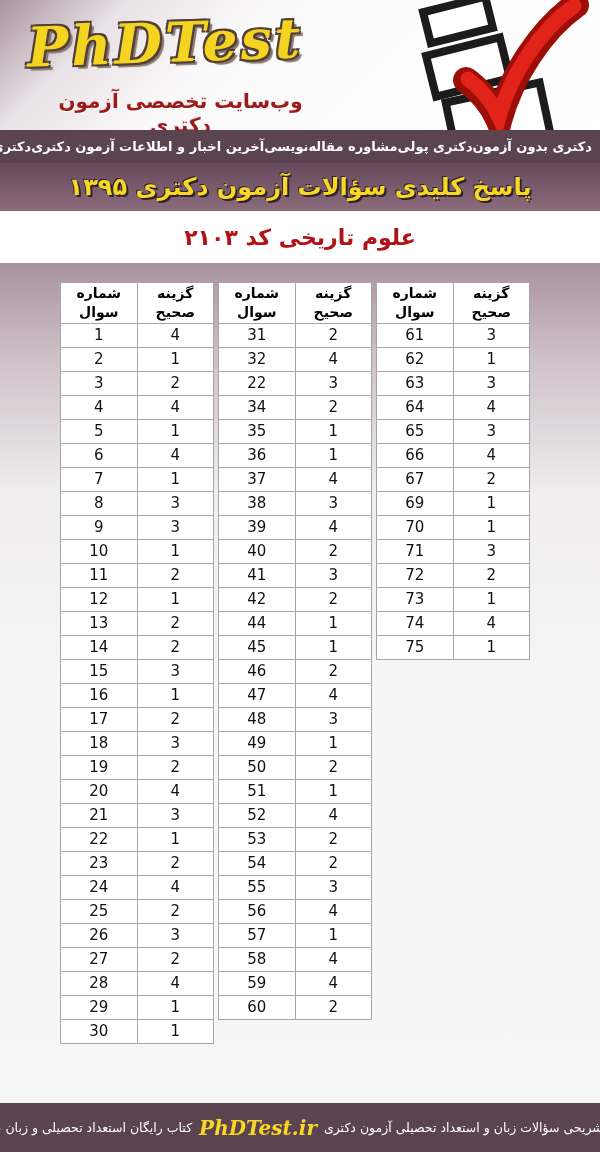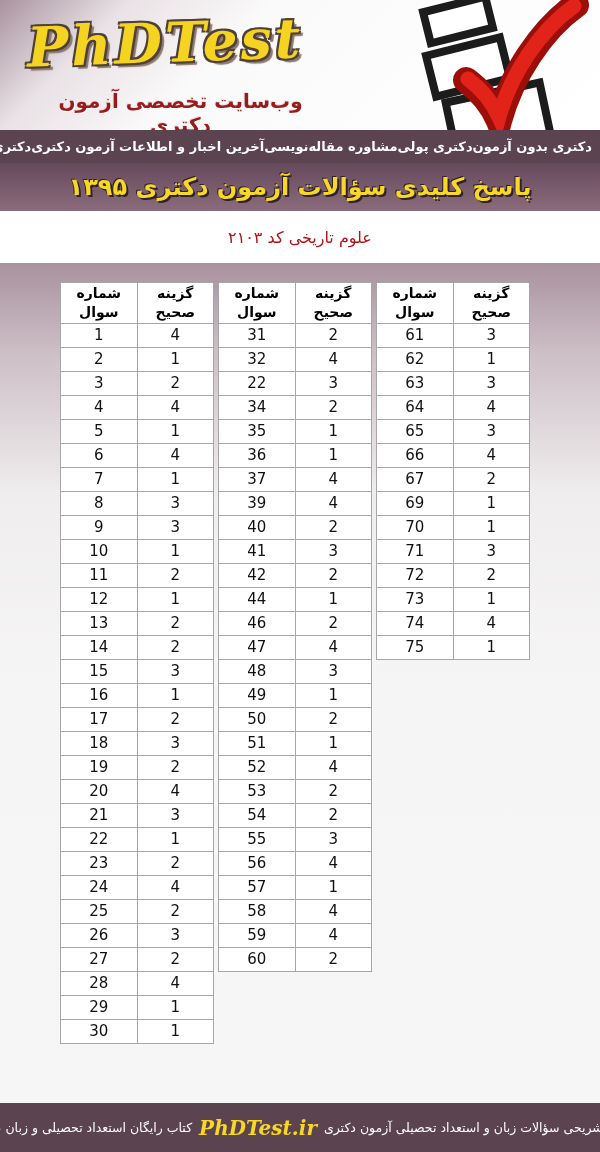--- a/index.html
+++ b/index.html
@@ -38,21 +38,21 @@
     height:48px; background:linear-gradient(#66495b,#8a6c7c); display:flex;
     align-items:center; justify-content:center;
   }
   .banner-title {
     direction:rtl; color:#f7d824; font-size:24px; font-weight:bold;
     text-shadow:2px 2px 0 #2f2029, -1px -1px 0 #2f2029;
   }
 
   
   .subject-box { height:52px; background:#ffffff; display:flex; align-items:center; justify-content:center; }
-  .subject-title { direction:rtl; color:#b01215; font-size:16px; font-weight:normal; }
+  .subject-title { direction:rtl; color:#b01215; font-size:22px; font-weight:bold; }
 
   
   .main {
     flex:1; background:linear-gradient(to bottom,#a8929e 0px,#cdbfc6 90px,#efedee 230px,#f6f5f6 420px,#f7f6f7 100%);
   }
   .tables-row { display:flex; align-items:flex-start; gap:4px; margin:19px 0 0 60px; }
   table.answers { border-collapse:collapse; background:#ffffff; width:154px; border:1px solid #8f8f8f;padding-left:28px; }
   table.answers th {
     width:77px; height:40px; border:1px solid #a6a6a6; font-size:14px; font-weight:bold;
     color:#000; direction:rtl; text-align:center; line-height:1.35; padding:1px 6px;
@@ -273,37 +273,45 @@
             </tr>
             <tr>
               <td>36</td>
               <td>1</td>
             </tr>
             <tr>
               <td>37</td>
               <td>4</td>
             </tr>
             <tr>
+              <td>38</td>
+              <td>3</td>
+            </tr>
+            <tr>
               <td>39</td>
               <td>4</td>
             </tr>
             <tr>
               <td>40</td>
               <td>2</td>
             </tr>
             <tr>
               <td>41</td>
               <td>3</td>
             </tr>
             <tr>
               <td>42</td>
               <td>2</td>
             </tr>
             <tr>
               <td>44</td>
+              <td>1</td>
+            </tr>
+            <tr>
+              <td>45</td>
               <td>1</td>
             </tr>
             <tr>
               <td>46</td>
               <td>2</td>
             </tr>
             <tr>
               <td>47</td>
               <td>4</td>
             </tr>

